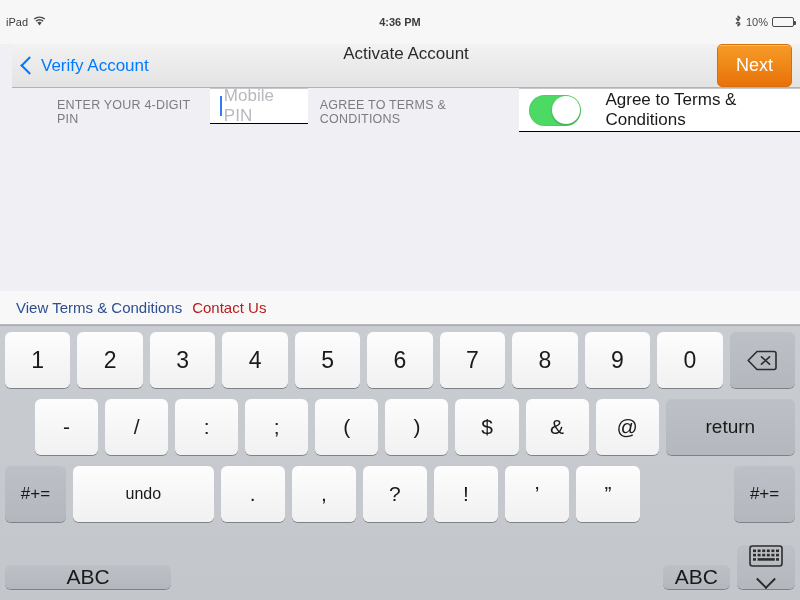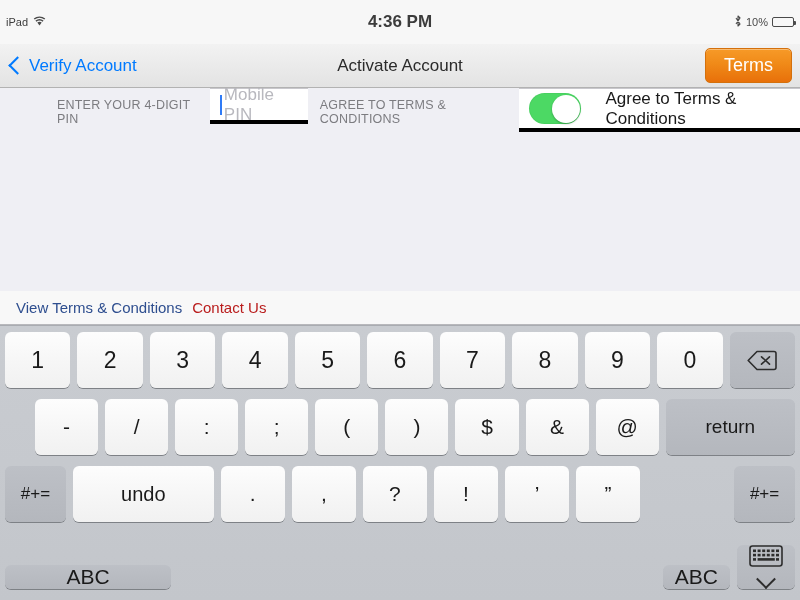--- a/index.html
+++ b/index.html
@@ -36,21 +36,21 @@
   }
   .status-left {
     display: flex;
     align-items: center;
     gap: 5px;
   }
   .status-center {
     position: absolute;
     left: 0; right: 0;
     text-align: center;
-    font-size: 17px;
+    font-size: 11px;
     font-weight: bold;
     color: #3C3C3C;
     pointer-events: none;
   }
   .status-right {
     margin-left: auto;
     display: flex;
     align-items: center;
     gap: 4px;
     font-size: 11px;
@@ -83,24 +83,24 @@
     border-radius: 0 1px 1px 0;
   }
 
   
   .nav-bar {
     flex: 0 0 44px;
     height: 44px;
     background: linear-gradient(to bottom, #F2F2F2 0%, #E3E3E3 100%);
     border-bottom: 1px solid #B2B2B2;
     display: flex;
-    align-items: center;
     padding: 0 8px;
     position: relative;
     box-sizing: border-box;
+    margin-left: 12px;
   }
   .back-btn {
     display: flex;
     align-items: center;
     gap: 4px;
     color: #007AFF;
     font-size: 17px;
     cursor: pointer;
     z-index: 2;
   }
@@ -149,21 +149,21 @@
   .section-header {
     font-size: 12.5px;
     color: #7C7C80;
     letter-spacing: 0.2px;
     padding: 10px 12px 6px;
     background: #EFEFF4;
   }
   .cell {
     background: #FFFFFF;
     border-top: 1px solid #C8C7CC;
-    border-bottom: 4px solid #000000;
+    border-bottom: 1px solid #000000;
     display: flex;
     align-items: center;
     box-sizing: border-box;
   }
   .pin-cell {
     height: 36px;
     padding: 0 10px;
   }
   .pin-input-wrap {
     display: flex;
@@ -266,21 +266,21 @@
   }
   .key.dark {
     background: linear-gradient(to bottom, #BDC0C6 0%, #B4B7BD 100%);
     color: #1A1A1A;
   }
   .key.small { font-size: 17px; }
   .key.punct { font-size: 21px; }
   
   .krow.row2 { padding: 0 0 0 30px; }
   .key.return { flex: 2.05 1 0; font-size: 19px; }
-  .key.undo { flex: 2.2 1 0; font-size: 20px; }
+  .key.undo { flex: 2.2 1 0; font-size: 16px; }
   .key.symbol-l { flex: 0.95 1 0; }
   .key.symbol-r { flex: 0.95 1 0; }
   .krow.row3 .gapfill { flex: 1.25 1 0; }
   .krow.row4 { height: 56px; flex: 0 0 56px; align-items: flex-end; }
   .key.abc-left { flex: 2.85 1 0; font-size: 21px; }
   .key.space { flex: 8.2 1 0; }
   .key.abc-right { flex: 1.15 1 0; font-size: 21px; }
   .key.hidekb { flex: 1.0 1 0; flex-direction: column; gap: 2px; }
 
   
@@ -325,21 +325,21 @@
       </span>
     </div>
   </div>
 
   <div class="nav-bar">
     <div class="back-btn">
       <span class="chev-left"></span>
       <span>Verify Account</span>
     </div>
     <div class="nav-title">Activate Account</div>
-    <button class="next-btn">Terms</button>
+    <button class="next-btn">Next</button>
   </div>
 
   <div class="content">
 
     <div class="section-header">ENTER YOUR 4-DIGIT PIN</div>
 
     <div class="cell pin-cell">
       <div class="pin-input-wrap">
         <span class="caret"></span>
         <span class="placeholder">Mobile PIN</span>

